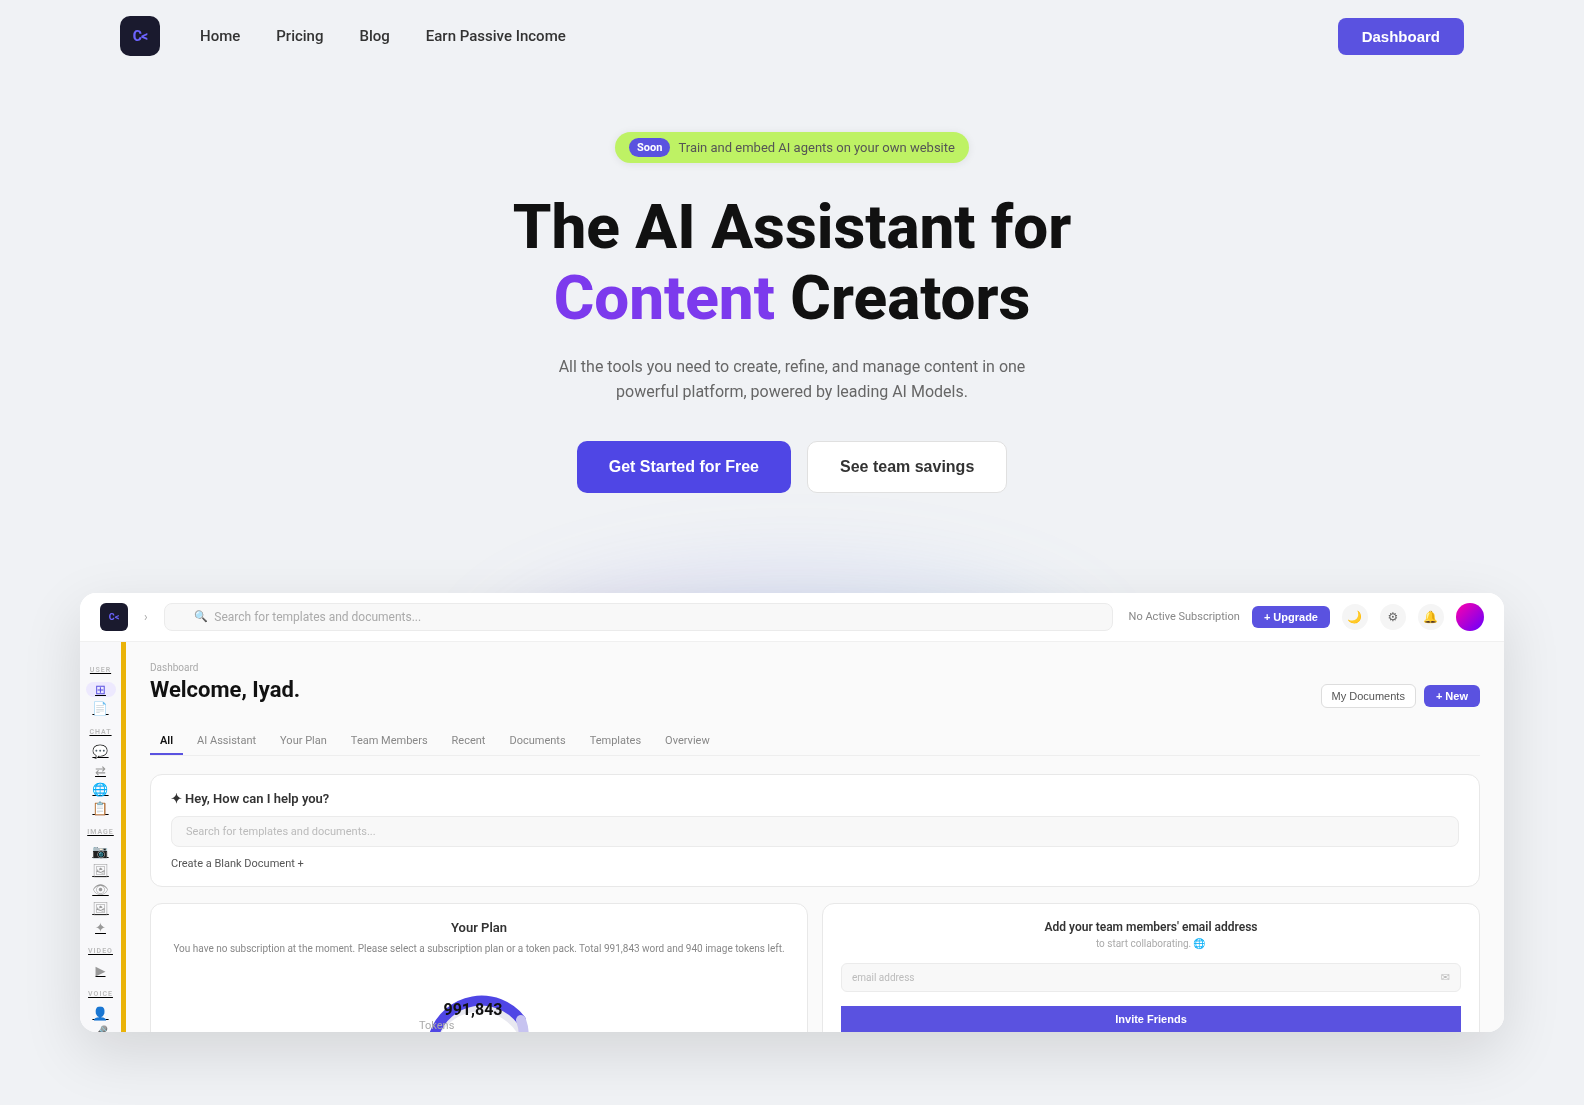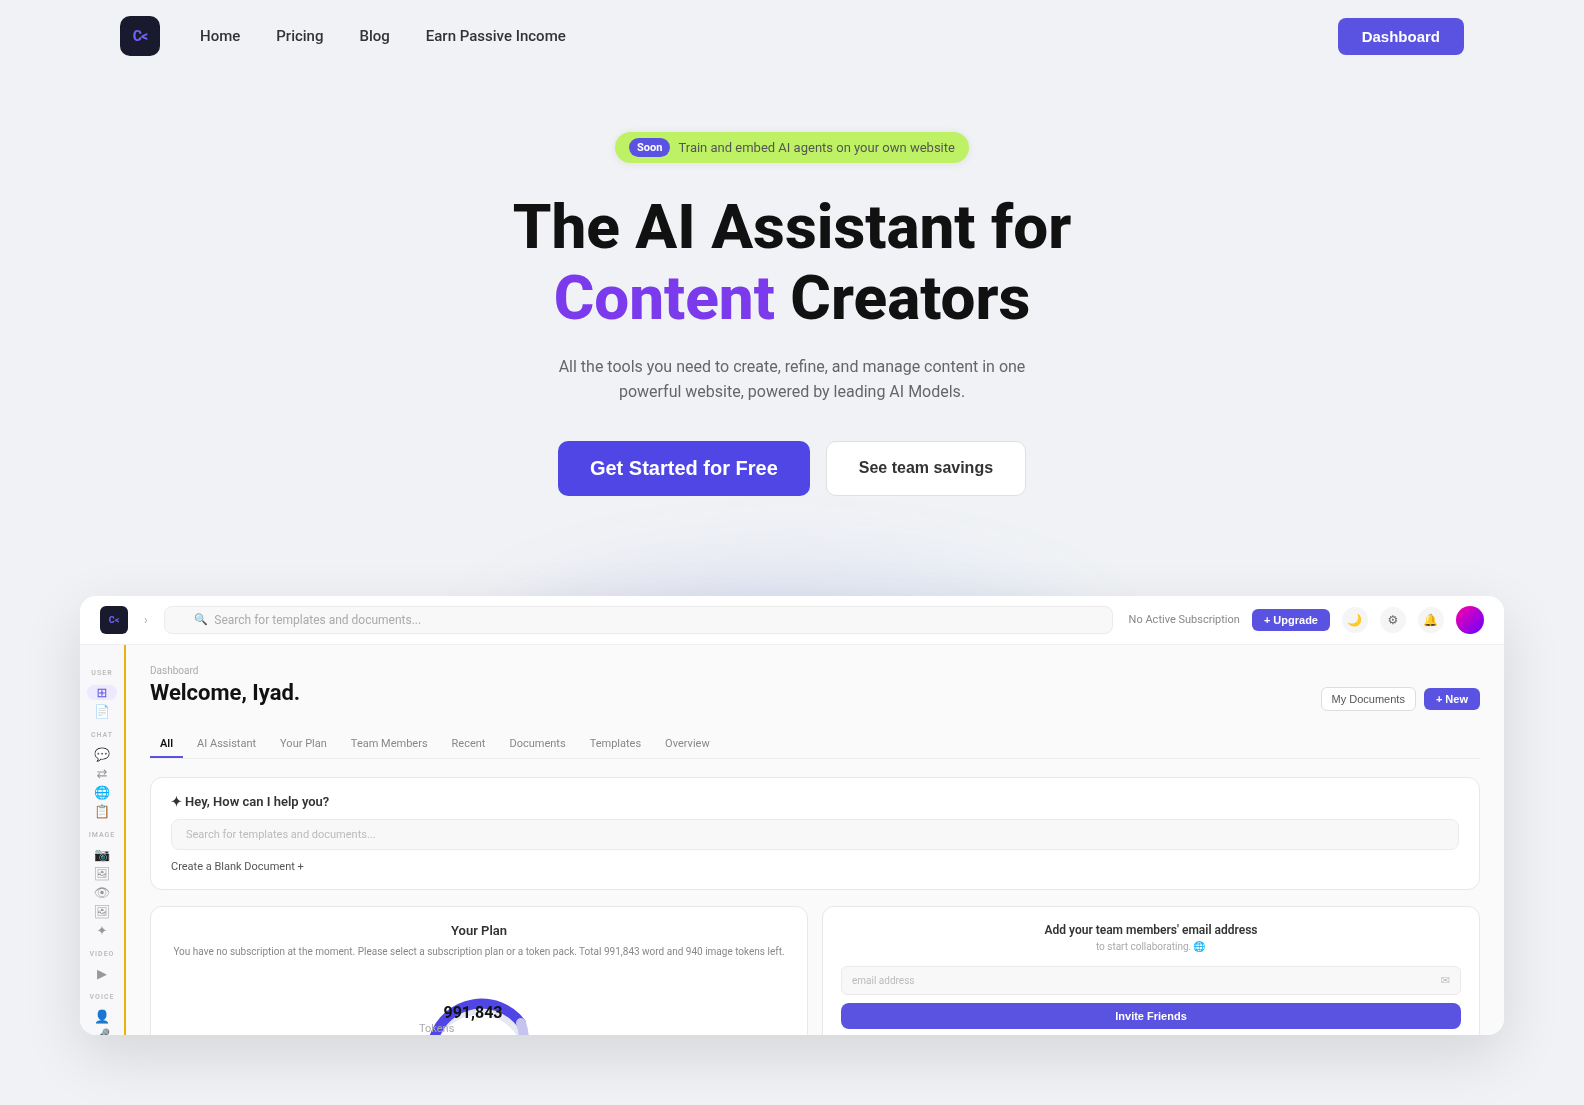--- a/index.html
+++ b/index.html
@@ -110,21 +110,21 @@
       gap: 16px;
       justify-content: center;
       margin-bottom: 60px;
     }
     .btn-primary {
       background: #4f46e5;
       color: white;
       border: none;
       padding: 16px 32px;
       border-radius: 10px;
-      font-size: 20px;
+      font-size: 16px;
       font-weight: 600;
       cursor: pointer;
     }
     .btn-secondary {
       background: white;
       color: #333;
       border: 1px solid #e0e0e0;
       padding: 16px 32px;
       border-radius: 10px;
       font-size: 16px;
@@ -250,26 +250,27 @@
       cursor: pointer;
     }
 
     .db-body {
       display: flex;
       height: 390px;
     }
     .db-sidebar {
       width: 46px;
       background: #f8f8fa;
-      border-right: 2px solid #eab308;
+      border-right: 5px solid #eab308;
       display: flex;
       flex-direction: column;
       align-items: center;
       padding: 16px 0;
       gap: 4px;
+      text-decoration: underline;
     }
     .db-sidebar-section-label {
       font-size: 7px;
       color: #bbb;
       text-transform: uppercase;
       letter-spacing: 1px;
       margin: 8px 0 4px;
       font-weight: 600;
     }
     .db-sidebar-icon {
@@ -445,25 +446,26 @@
       display: flex;
       align-items: center;
       justify-content: space-between;
     }
     .db-invite-btn {
       width: 100%;
       background: #5a52e0;
       color: white;
       border: none;
       padding: 7px;
-      border-radius: 8px;
+      border-radius: 0;
       font-size: 11px;
       font-weight: 600;
       cursor: pointer;
       text-align: center;
+      margin-top: 6px;
     }
   </style>
 </head>
 <body>
 
 <nav class="navbar">
   <div class="logo">
     <span class="logo-text">C&lt;</span>
   </div>
   <div class="nav-links">
@@ -477,21 +479,21 @@
 
 <section class="hero">
   <div class="soon-badge">
     <span class="soon-tag">Soon</span>
     <span class="soon-text">Train and embed AI agents on your own website</span>
   </div>
   <h1 class="hero-title">
     <span>The AI Assistant for</span><br>
     <span class="hero-title-purple">Content</span><span> Creators</span>
   </h1>
-  <p class="hero-subtitle">All the tools you need to create, refine, and manage content in one powerful website, powered by leading AI Models.</p>
+  <p class="hero-subtitle">All the tools you need to create, refine, and manage content in one powerful platform, powered by leading AI Models.</p>
   <div class="hero-buttons">
     <button class="btn-primary">Get Started for Free</button>
     <button class="btn-secondary">See team savings</button>
   </div>
 </section>
 
 <div class="preview-wrapper">
   <div class="preview-glow"></div>
   <div class="preview-left-glow"></div>
   <div class="preview-container">

